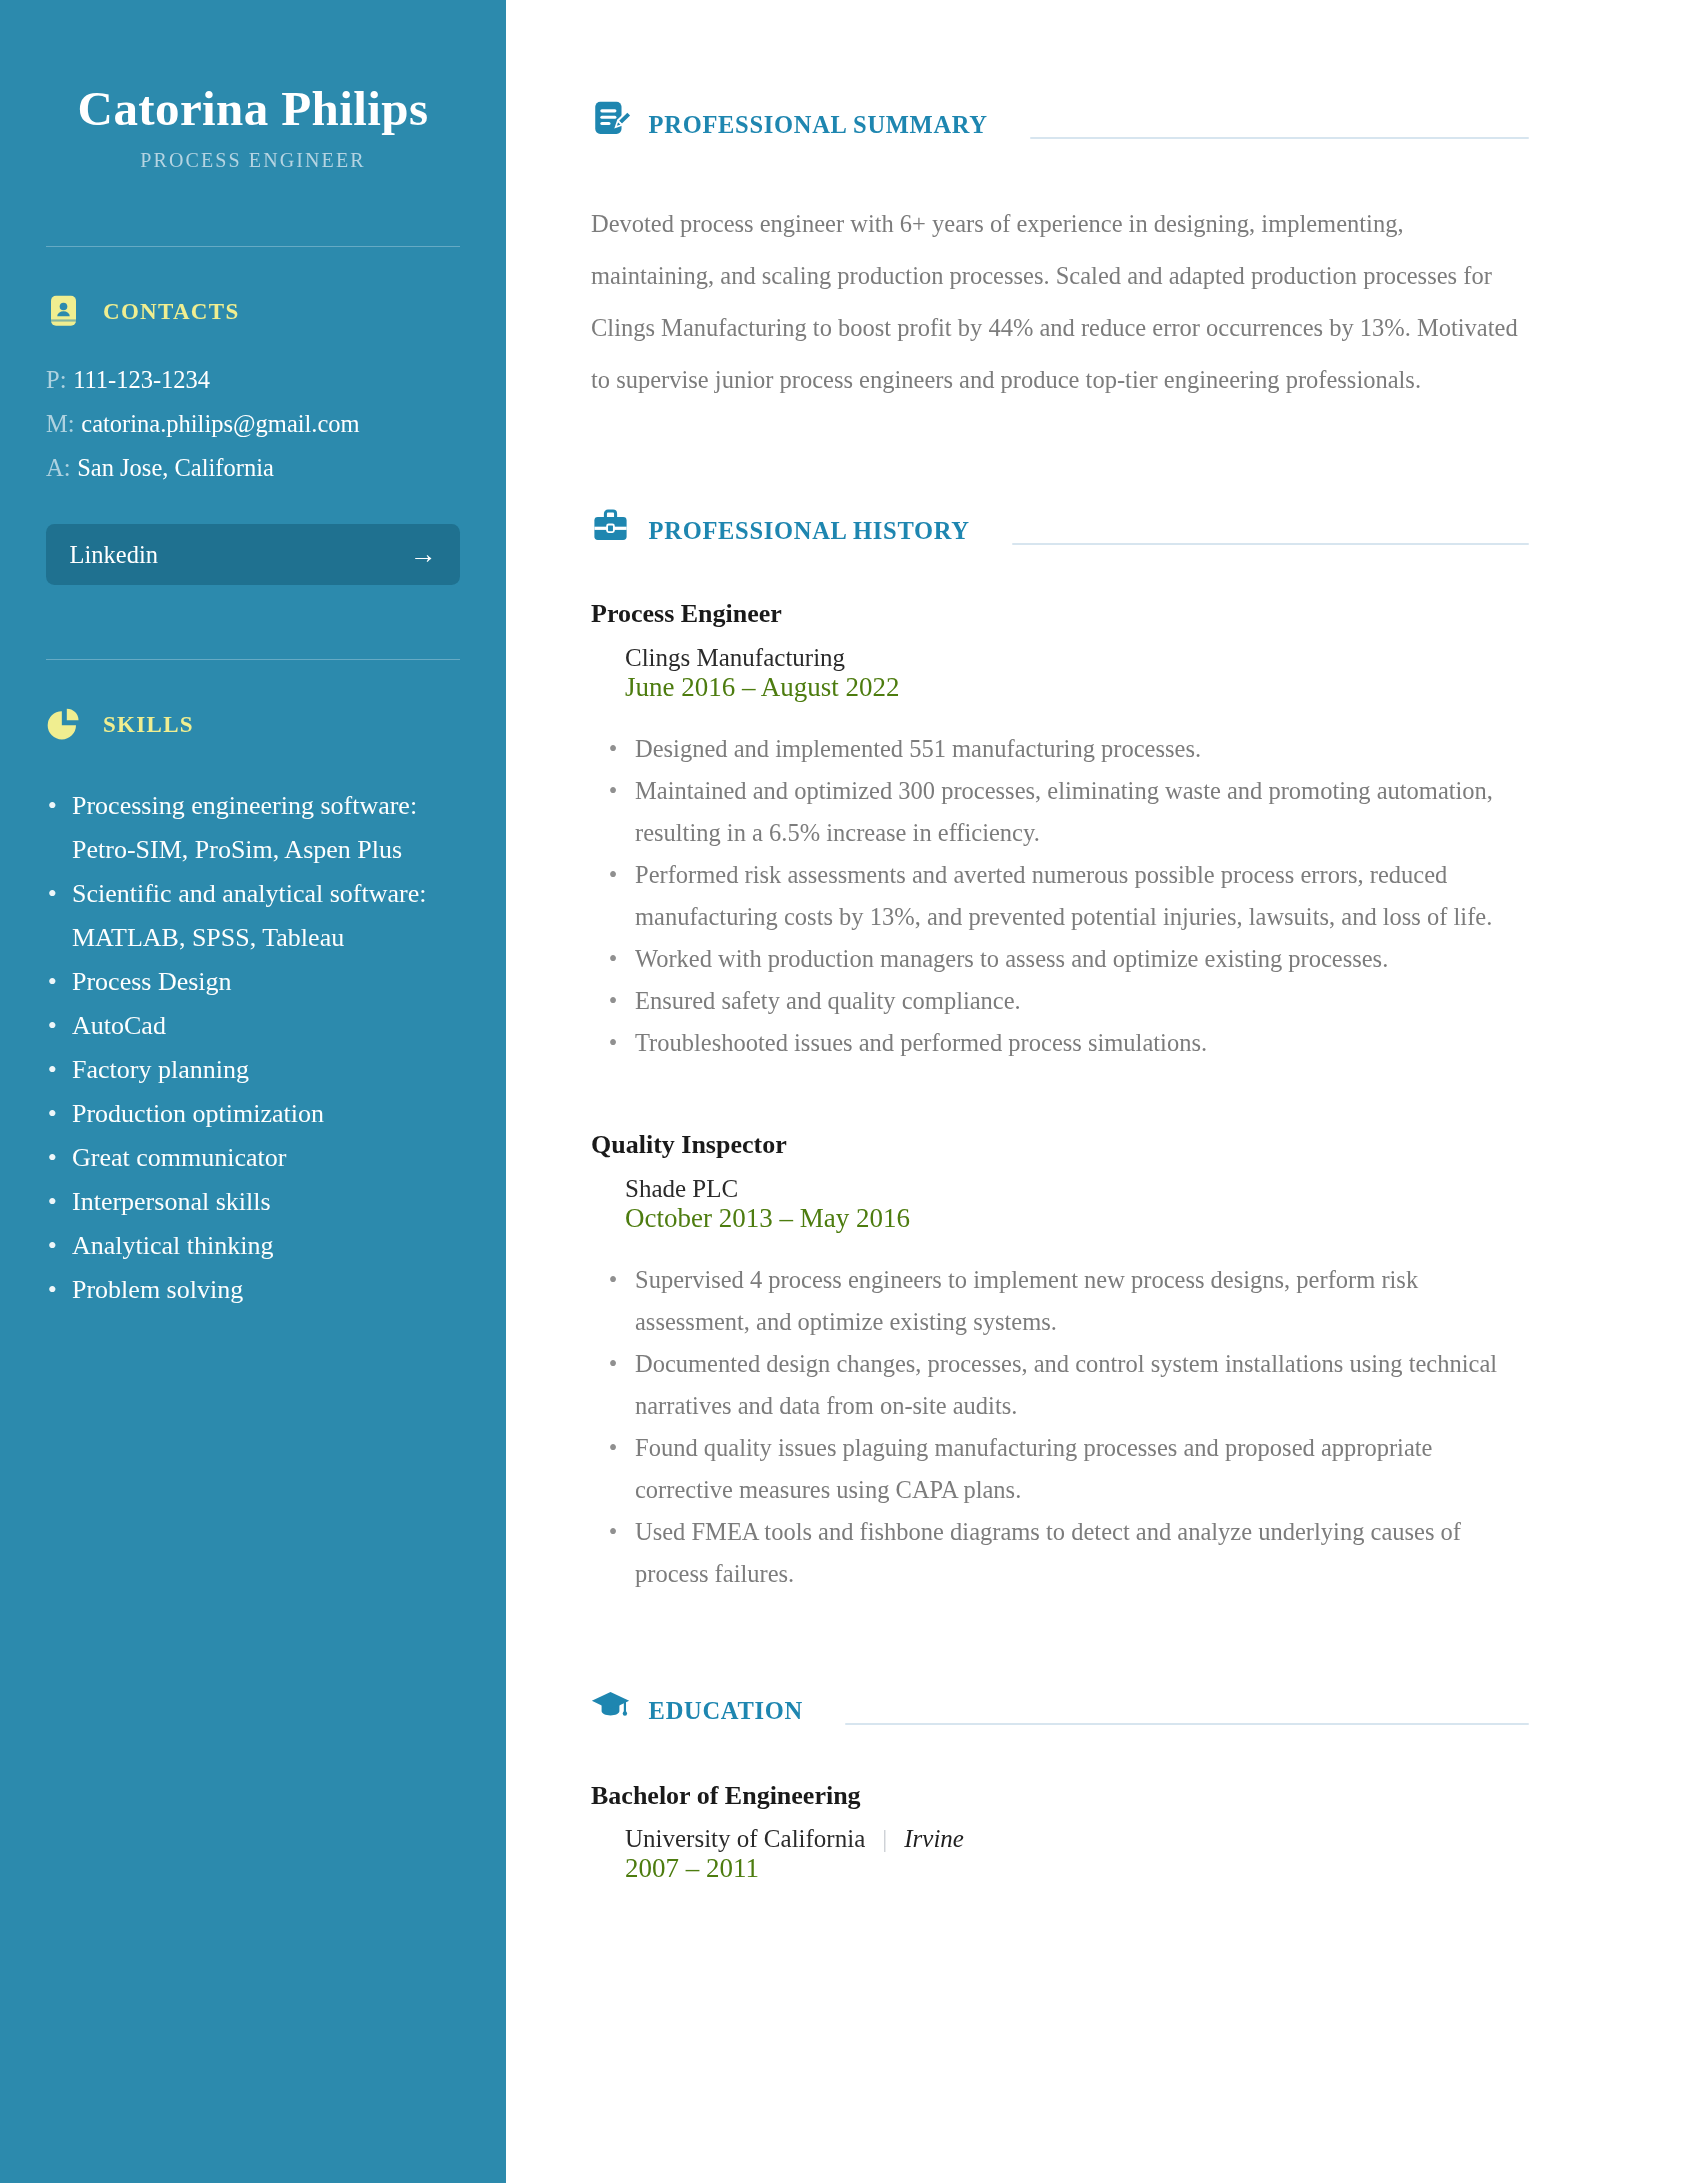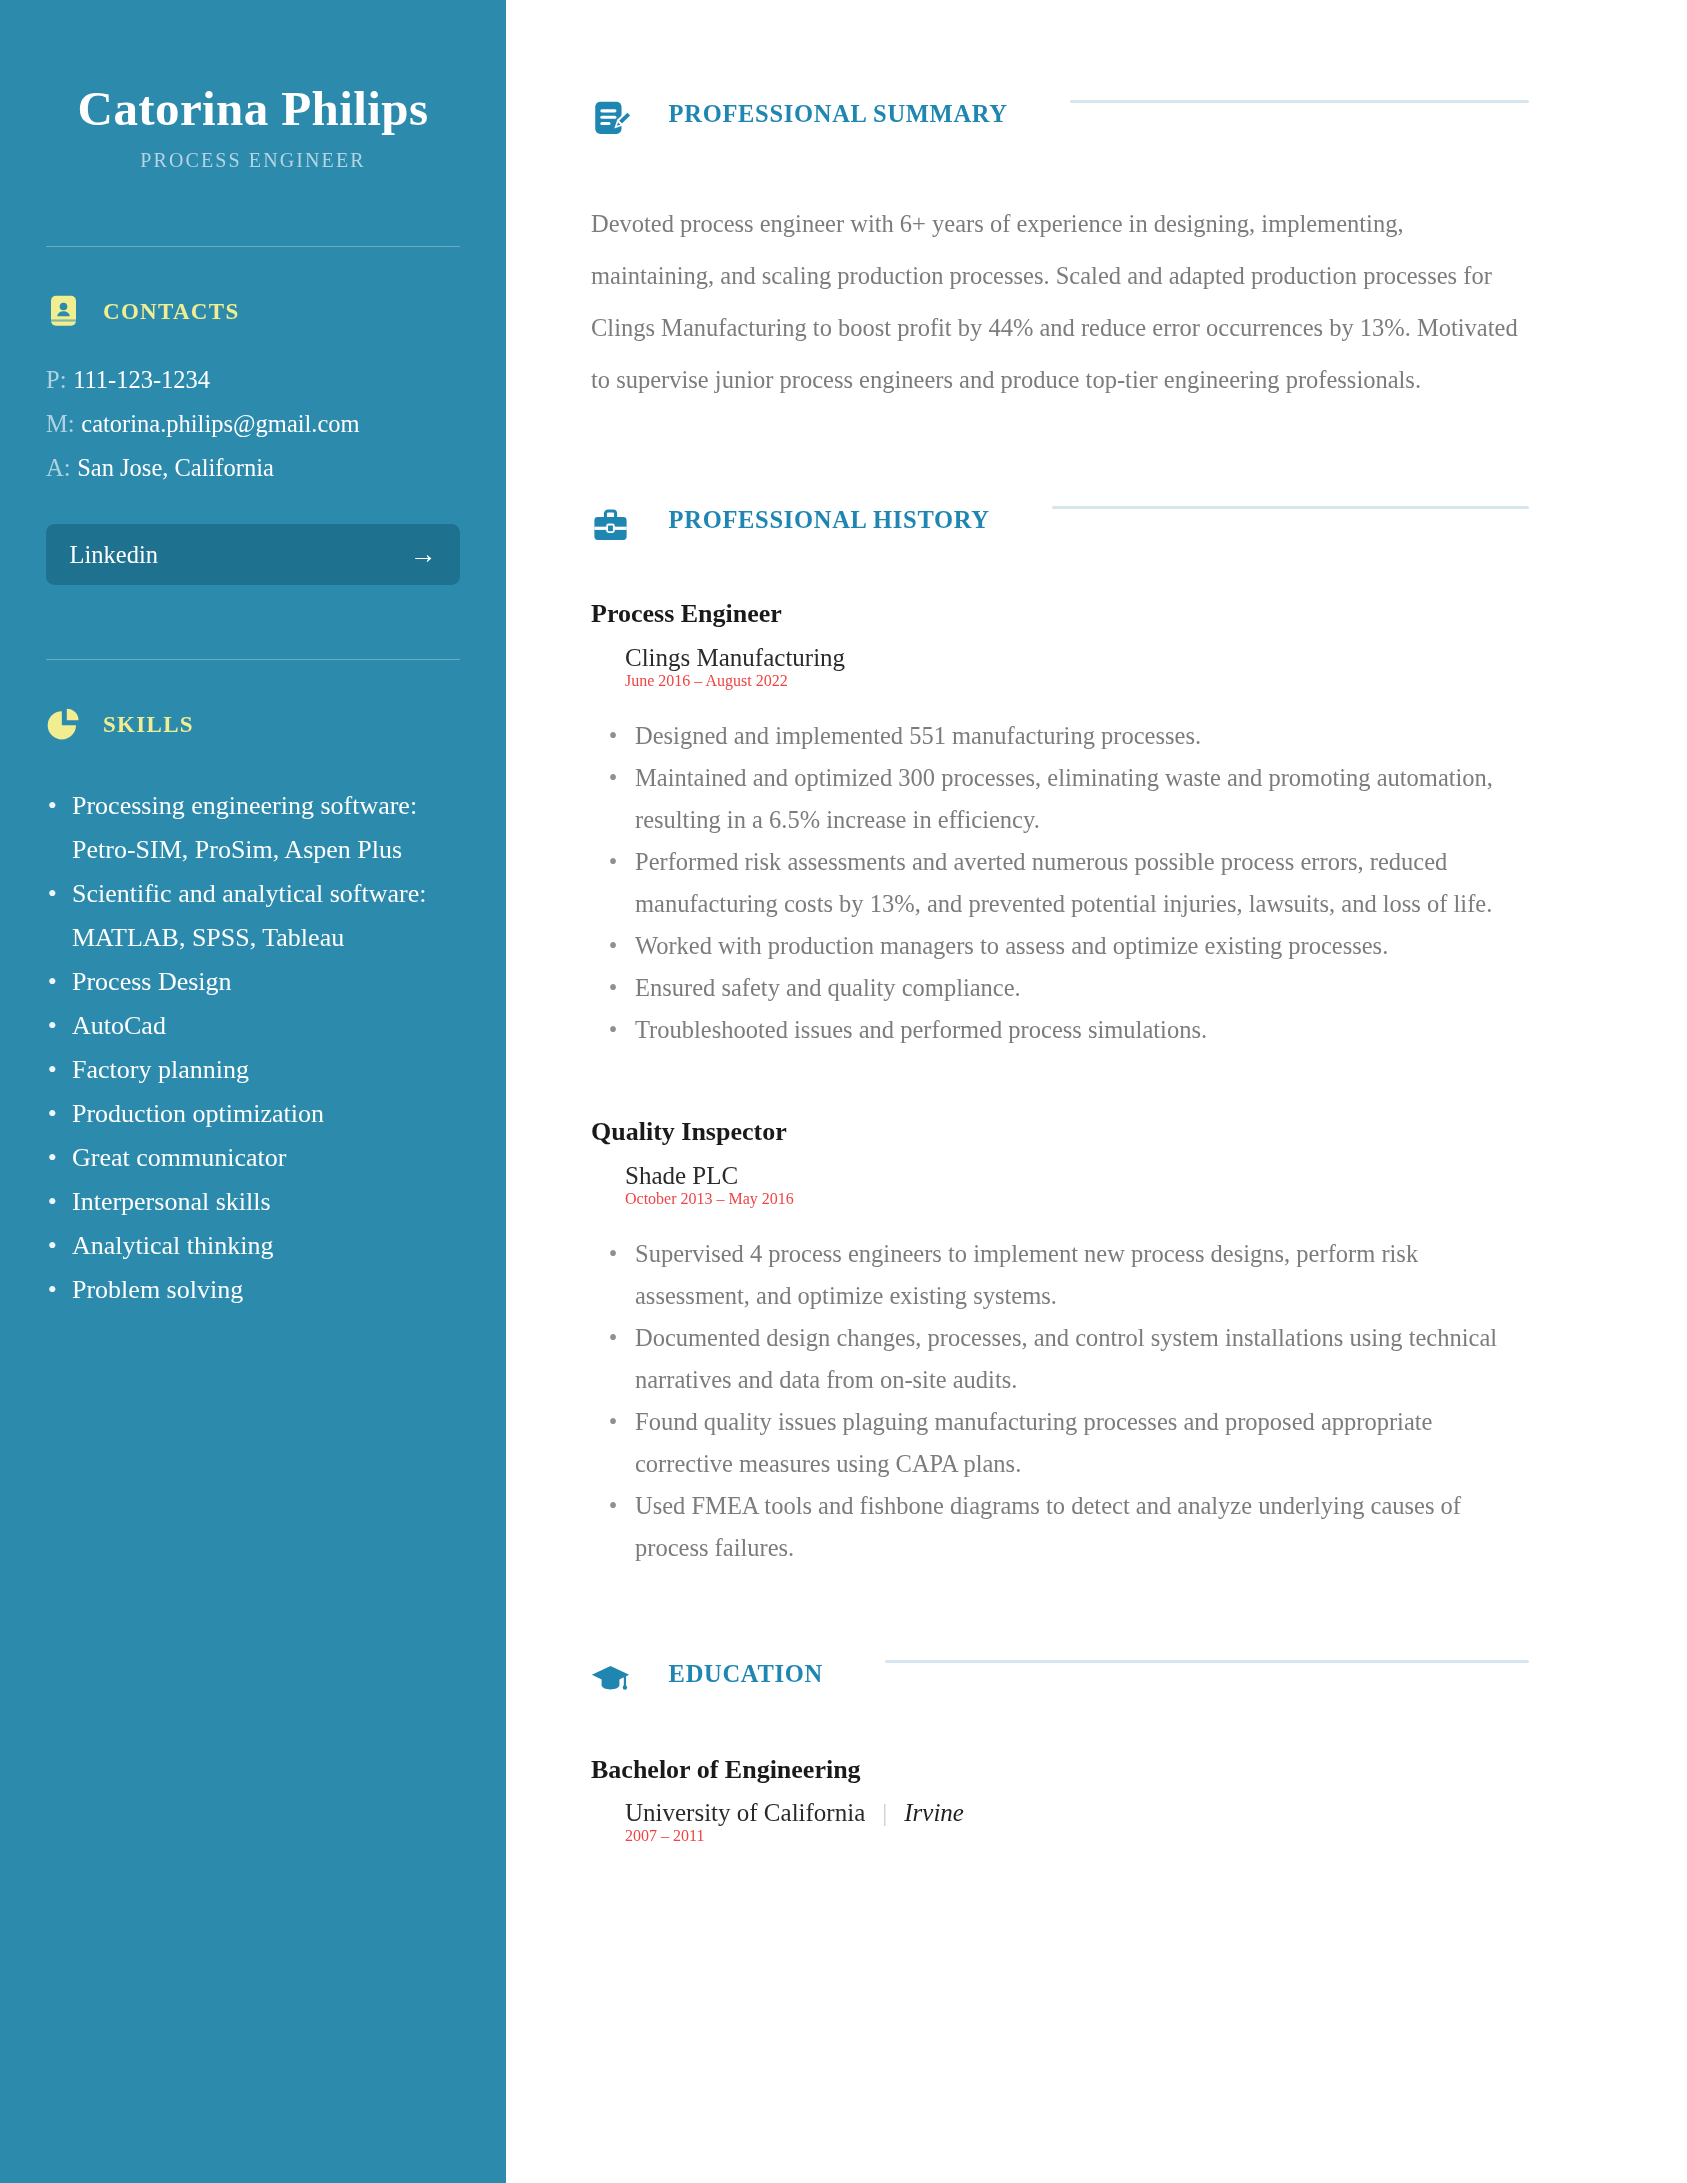--- a/index.html
+++ b/index.html
@@ -25,33 +25,33 @@
     margin-top:34px;height:61px;background:#1F7190;border-radius:8.4px;display:flex;
     align-items:center;justify-content:space-between;padding:0 23.6px;font-size:24.5px;color:#ffffff;
     cursor:pointer;text-decoration:none;
   }
   .btn .arrow{font-size:27px;line-height:1;}
   .skill-list{list-style:none;margin:42px 0 0;padding:0;font-size:26px;line-height:44px;color:#FDFEFE;}
   .skill-list li{position:relative;padding-left:26px;}
   .skill-list li::before{content:"•";position:absolute;left:1.7px;color:rgba(255,255,255,.92);}
   
   .main{margin-left:506px;padding:100px 80px 67px 85px;box-sizing:border-box;}
-  .sec-head{display:flex;align-items:flex-start;gap:20px;}
+  .sec-head{display:flex;align-items:flex-end;}
   .sec-icon{width:39px;height:39px;flex:none;margin-right:18.6px;}
   .sec-icon svg{display:block;width:100%;height:100%;}
   .sec-title{font-size:24.5px;font-weight:bold;color:#1E86B0;letter-spacing:0.7px;white-space:nowrap;}
   .sec-line{flex:1;height:2.5px;background:#D7E5EF;margin-left:42px;border-radius:1.7px;}
   .summary-text{margin:59px 0 0;font-size:24.5px;line-height:52px;color:#7C7C7C;}
   .history-section{margin-top:100px;}
   .job{margin-top:54px;}
   .job + .job{margin-top:66px;}
   .job-title{margin:0;font-size:26px;font-weight:bold;color:#1A1A1A;}
   .meta-row{display:flex;justify-content:space-between;align-items:baseline;margin-top:15px;
     font-size:25px;color:#2A2A2A;flex-direction:column;}
-  .dates{font-size:16px;color:#ef4444;white-space:nowrap;margin-left:34px;}
+  .dates{font-size:27px;color:#4d7c0f;white-space:nowrap;margin-left:34px;}
   .bullets{list-style:none;margin:25px 0 0;padding:0;font-size:24.5px;line-height:42px;color:#7C7C7C;}
   .bullets li{position:relative;padding-left:44px;}
   .bullets li::before{content:"•";position:absolute;left:17.7px;color:#909090;}
   .education-section{margin-top:91px;}
   .degree{margin:56px 0 0;font-size:26px;font-weight:bold;color:#1A1A1A;}
   .edu-row{margin-top:13.5px;}
   .school-group{display:flex;align-items:baseline;}
   .sep{color:#C9CDD2;margin:0 17px;}
   .location{font-style:italic;color:#1F1F1F;}
 </style>

